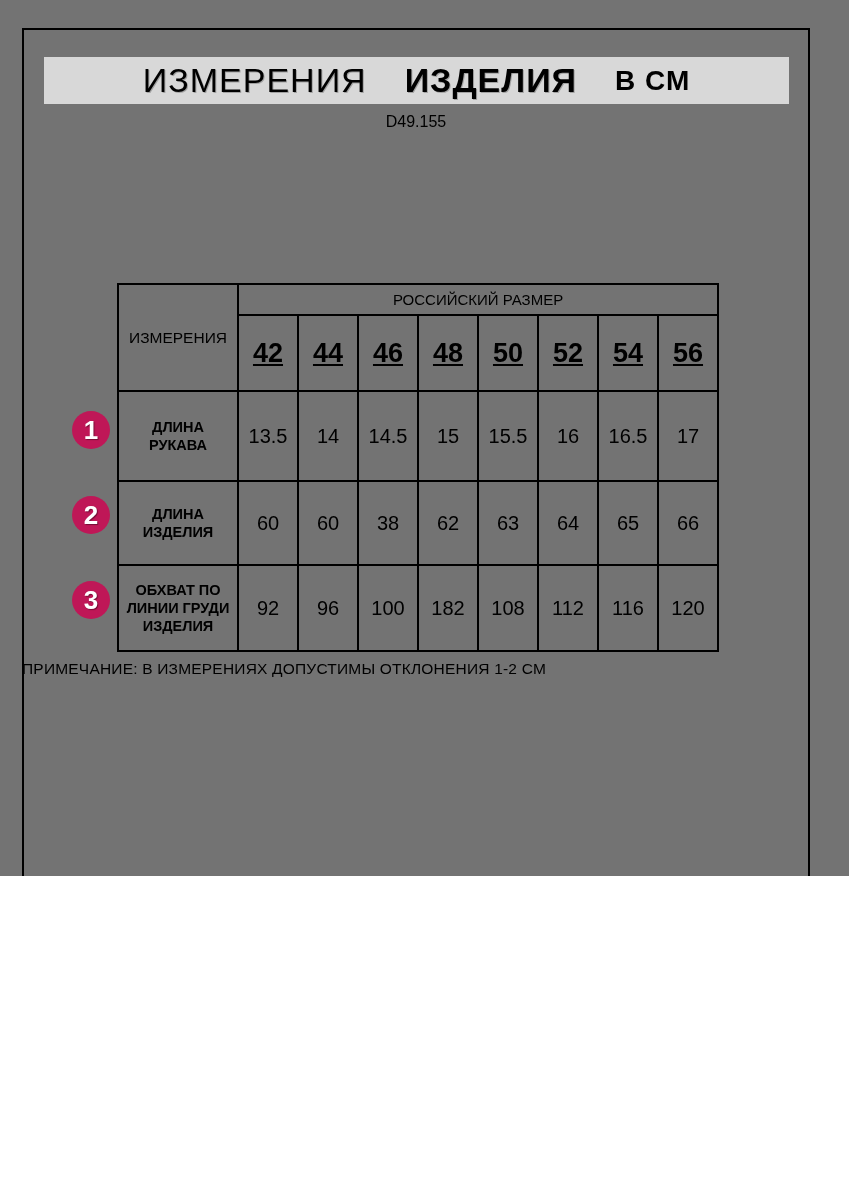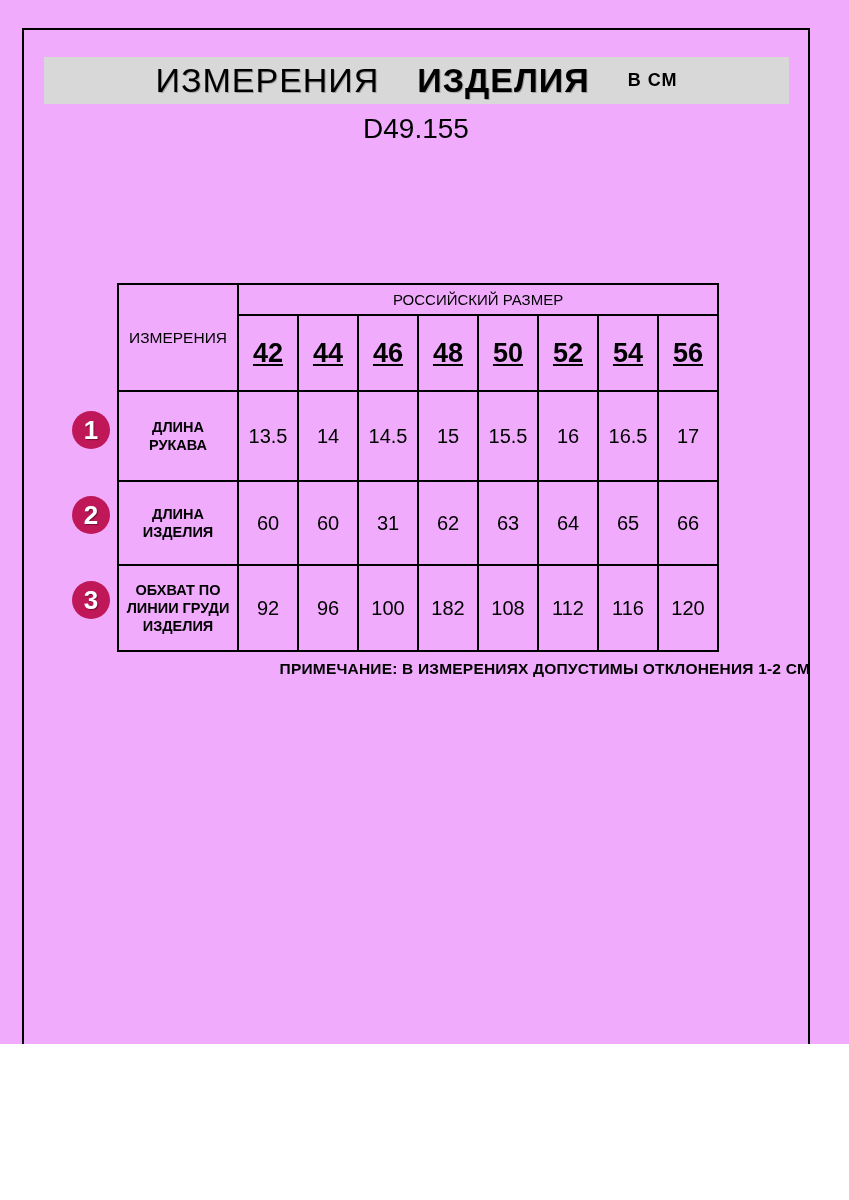--- a/index.html
+++ b/index.html
@@ -7,22 +7,22 @@
     --header-bg: #d8d8d8;
     --border: #000000;
   }
   * { margin: 0; padding: 0; box-sizing: border-box; }
   html, body { background: #ffffff; }
   body { font-family: "Liberation Sans", sans-serif; color: #000; }
 
   .page {
     position: relative;
     width: 849px;
-    height: 1044px;
-    background: #f0abfc;
+    height: 876px;
+    background: #737373;
     overflow: hidden;
   }
 
   .frame {
     position: absolute;
     left: 22px; top: 28px;
     width: 788px; height: 1133px;
     border: 2px solid var(--border);
   }
 
@@ -32,28 +32,28 @@
     width: 745px; height: 47px;
     background: var(--header-bg);
     display: flex;
     align-items: center;
     justify-content: center;
     gap: 38px;
     white-space: nowrap;
   }
   .title-regular { font-size: 34px; font-weight: 400; letter-spacing: 1px; text-shadow: 1px 1px 0 rgba(0,0,0,0.25); }
   .title-bold    { font-size: 34px; font-weight: 700; letter-spacing: 1px; text-shadow: 1px 1px 0 rgba(0,0,0,0.25); }
-  .title-unit    { font-size: 18px; font-weight: 600; letter-spacing: 1px; }
+  .title-unit    { font-size: 28px; font-weight: 600; letter-spacing: 1px; }
 
   .model-code {
     position: absolute;
     left: 22px; top: 113px;
     width: 788px;
     text-align: center;
-    font-size: 28px;
+    font-size: 16px;
     font-weight: 400;
   }
 
   .description {
     position: absolute;
     left: 115px; top: 146px;
     width: 610px;
     text-align: center;
     font-size: 17.5px;
     line-height: 22px;
@@ -103,23 +103,23 @@
     text-shadow: 1px 1px 1px rgba(0,0,0,0.4);
   }
   .badge-0 { top: 411px; }
   .badge-1 { top: 496px; }
   .badge-2 { top: 581px; }
 
   .note {
     position: absolute;
     left: 22px; top: 660px;
     width: 788px;
-    text-align: right;
+    text-align: left;
     font-size: 15.5px;
-    font-weight: 700;
+    font-weight: 400;
     letter-spacing: 0.2px;
   }
 </style>
 </head>
 <body>
 
 <div class="page">
 
   <div class="frame"></div>
 
@@ -168,21 +168,21 @@
         <td class="value-cell">15.5</td>
         <td class="value-cell">16</td>
         <td class="value-cell">16.5</td>
         <td class="value-cell">17</td>
       </tr>
       <tr class="data-row-1">
         <td class="row-label">ДЛИНА
 ИЗДЕЛИЯ</td>
         <td class="value-cell">60</td>
         <td class="value-cell">60</td>
-        <td class="value-cell">31</td>
+        <td class="value-cell">38</td>
         <td class="value-cell">62</td>
         <td class="value-cell">63</td>
         <td class="value-cell">64</td>
         <td class="value-cell">65</td>
         <td class="value-cell">66</td>
       </tr>
       <tr class="data-row-2">
         <td class="row-label">ОБХВАТ ПО
 ЛИНИИ ГРУДИ
 ИЗДЕЛИЯ</td>

